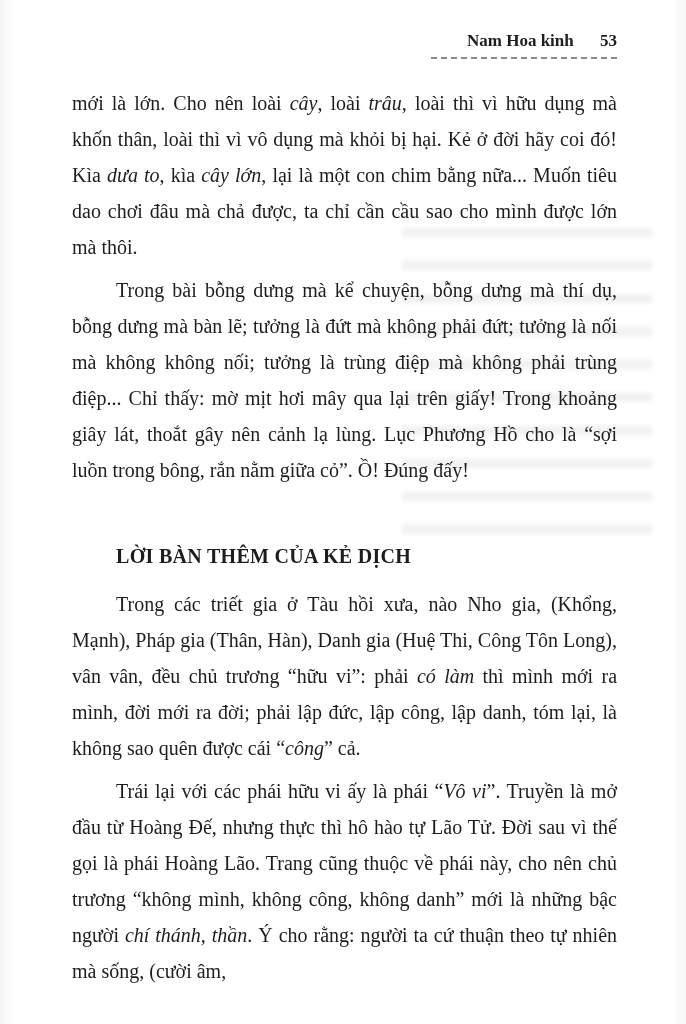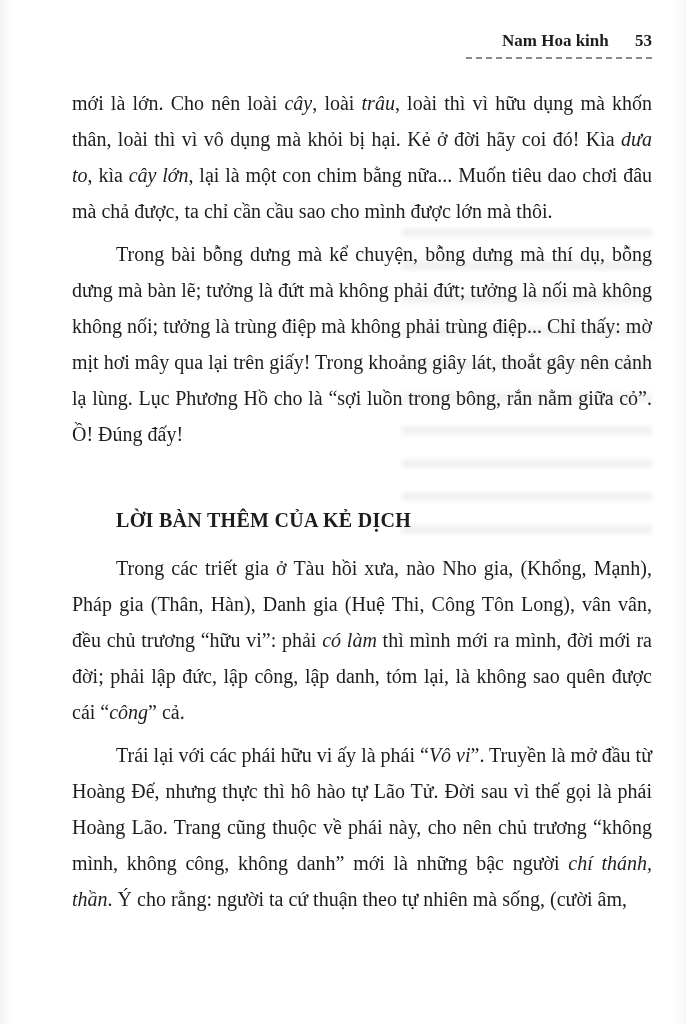--- a/index.html
+++ b/index.html
@@ -13,21 +13,21 @@
     overflow: hidden;
     position: relative;
     font-family: "Liberation Serif", "DejaVu Serif", serif;
     color: #1d1d1d;
   }
   .page {
     position: relative;
     width: 686px;
     height: 1024px;
     box-sizing: border-box;
-    padding: 30px 34px 0 72px;
+    padding: 30px 69px 0 72px;
     background: linear-gradient(90deg, #f4f4f4 0px, #ffffff 14px, #ffffff 672px, #f6f6f6 686px);
   }
   .header {
     text-align: right;
     font-size: 17px;
     line-height: 22px;
     margin-bottom: 26px;
   }
   .header .title {
     font-weight: bold;

